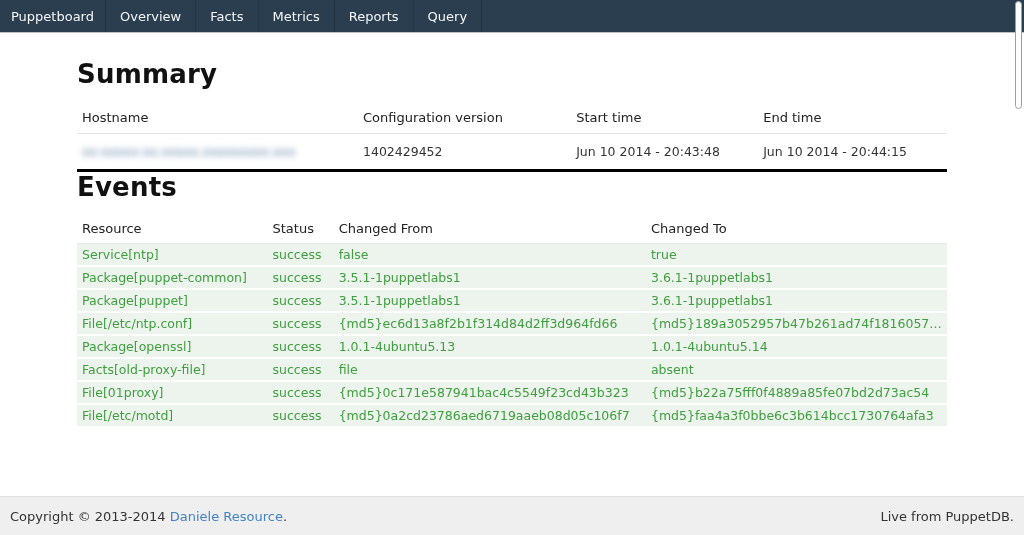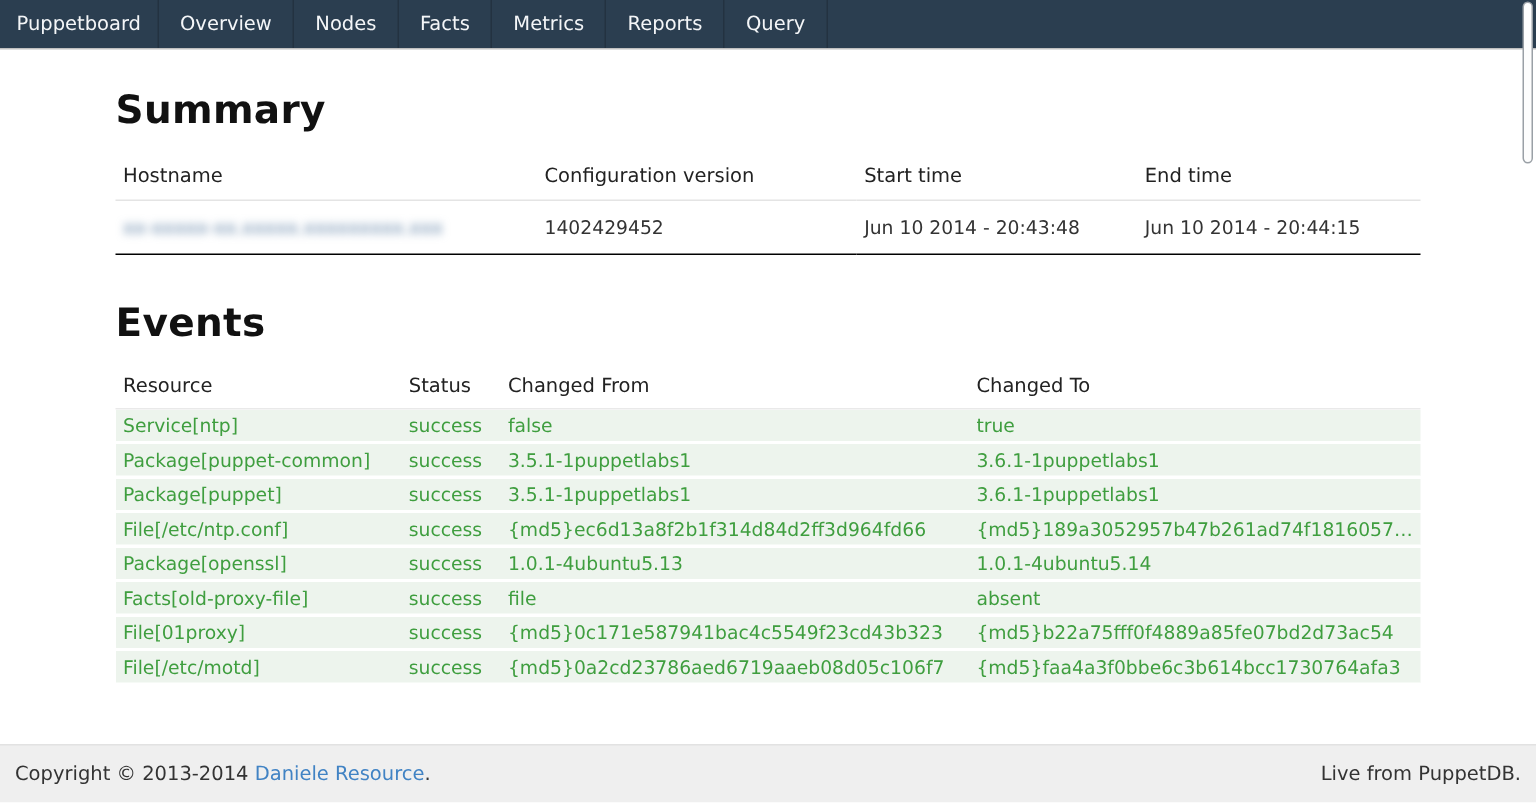--- a/index.html
+++ b/index.html
@@ -57,39 +57,39 @@
     width: 870px;
     margin: 0 auto;
   }
   h2 {
     font-size: 26px;
     font-weight: 600;
     color: #111;
     letter-spacing: 0.2px;
   }
   .summary-heading { margin-top: 27px; }
-  .events-heading  { margin-top: 31px; }
+  .events-heading  { }
 
   table { border-collapse: collapse; width: 100%; table-layout: fixed; }
 
   
   .summary-table { margin-top: 13px; }
   .summary-table th {
     text-align: left;
     font-weight: 400;
     font-size: 13px;
     color: #222;
     padding: 8px 5px;
     border-bottom: 1px solid #e4e4e4;
   }
   .summary-table td {
     font-size: 12.5px;
     color: #333;
     padding: 10px 5px;
-    border-bottom: 1px solid #000000;
+    border-bottom: 3px solid #000000;
   }
   .col-hostname { width: 32.3%; }
   .col-config   { width: 24.5%; }
   .col-start    { width: 21.5%; }
   .col-end      { width: 21.7%; }
   .hostname-link {
     color: #5b7ea3;
     text-decoration: none;
     filter: blur(3px);
     user-select: none;
@@ -134,21 +134,20 @@
     color: #333;
   }
   footer a { color: #4183c4; text-decoration: none; }
 </style>
 </head>
 <body>
 
 <nav class="navbar">
   <a href="#" class="brand">Puppetboard</a>
   <a href="#">Overview</a>
-  <a href="#">Nodes</a>
   <a href="#">Facts</a>
   <a href="#">Metrics</a>
   <a href="#">Reports</a>
   <a href="#">Query</a>
   <div class="nav-spacer"></div>
 </nav>
 
 <div class="scroll-thumb"></div>
 
 <main>

